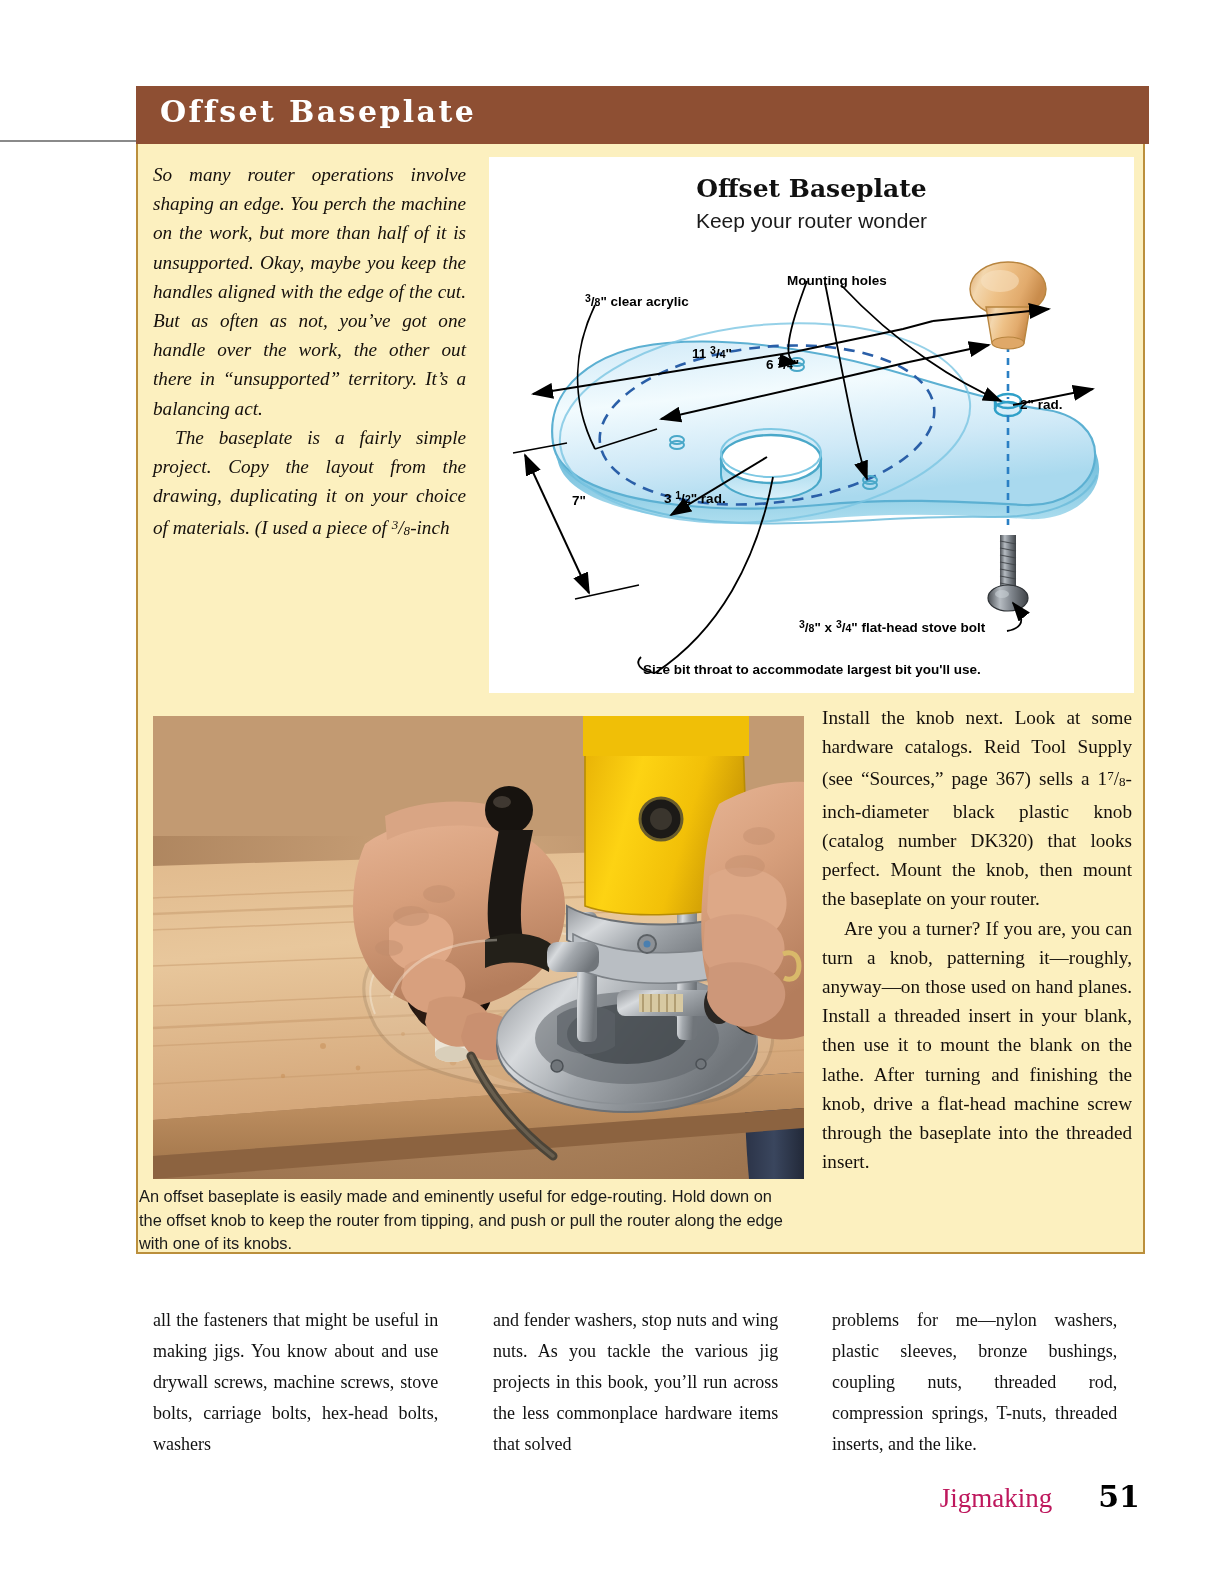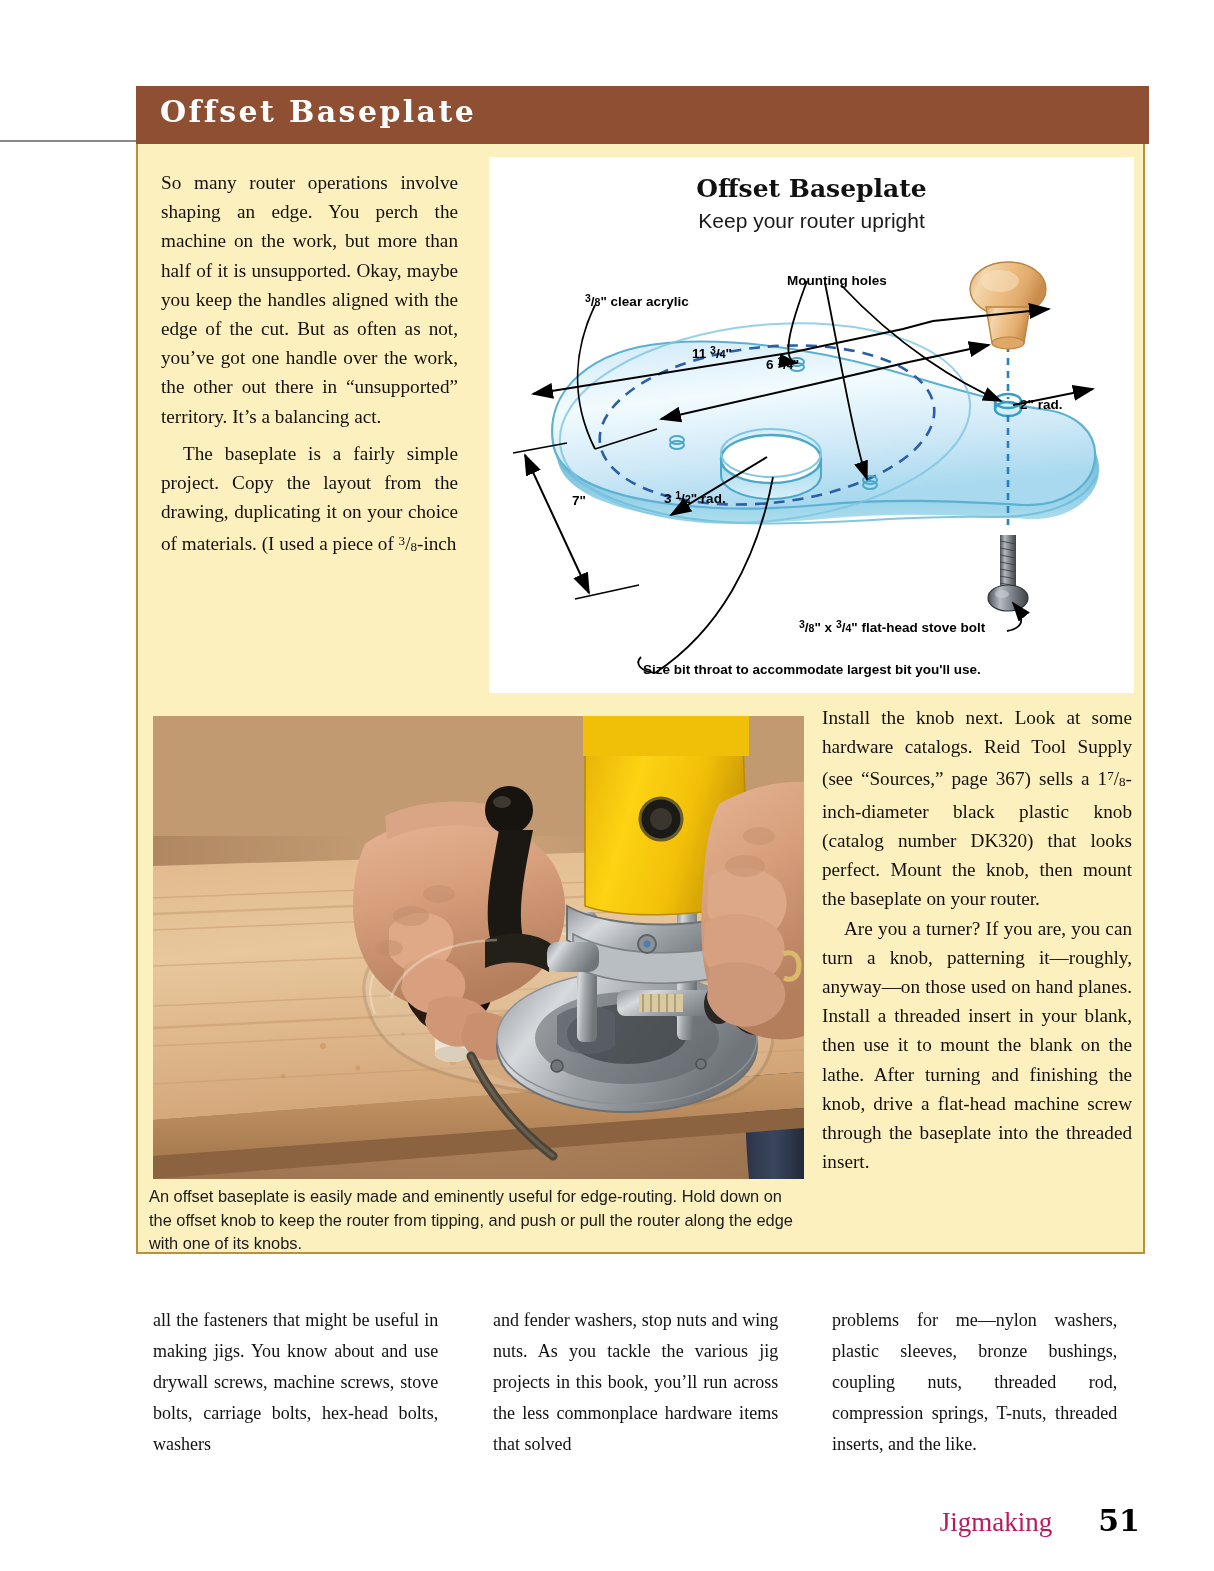--- a/index.html
+++ b/index.html
@@ -62,21 +62,21 @@
   .intro-col {
     position: absolute;
     left: 153px;
     top: 160px;
     width: 313px;
     font-size: 19.2px;
     line-height: 29.2px;
     text-align: justify;
     color: #15100c;
   }
-  .intro-col p { margin: 8px; }
+  .intro-col p { margin: 0; font-style: italic; }
   .intro-col p + p { text-indent: 22px; }
 
   
   .diagram-box {
     position: absolute;
     left: 489px;
     top: 157px;
     width: 645px;
     height: 536px;
     background: #ffffff;
@@ -115,21 +115,21 @@
     position: absolute;
     left: 153px;
     top: 716px;
     width: 651px;
     height: 463px;
     overflow: hidden;
     background: #c89a6a;
   }
   .photo-cap {
     position: absolute;
-    left: 149px;
+    left: 139px;
     top: 1185px;
     width: 651px;
     font-family: "Liberation Sans", sans-serif;
     font-size: 16.4px;
     line-height: 23.5px;
     color: #1a1a1a;
   }
 
   
   .right-col {
@@ -181,21 +181,20 @@
   .foot-label {
     font-family: "Liberation Serif", serif;
     font-size: 27px;
     color: #be185d;
   }
   .foot-page {
     font-family: "DejaVu Serif", serif;
     font-weight: bold;
     font-size: 30px;
     color: #000000;
-    margin-top: 24px;
   }
 
   sup { font-size: 0.68em; vertical-align: 0.42em; }
   sub { font-size: 0.68em; vertical-align: -0.06em; }
 </style>
 </head>
 <body>
 
 <div class="left-rule"></div>
 
@@ -206,21 +205,21 @@
 <div class="cream-panel"></div>
 
 <div class="intro-col">
   <p>So many router operations involve shaping an edge. You perch the machine on the work, but more than half of it is unsupported. Okay, maybe you keep the handles aligned with the edge of the cut. But as often as not, you’ve got one handle over the work, the other out there in “unsupported” territory. It’s a balancing act.</p>
   <p>The baseplate is a fairly simple project. Copy the layout from the drawing, duplicating it on your choice of materials. (I used a piece of <sup>3</sup>/<sub>8</sub>-inch</p>
 </div>
 
 <div class="diagram-box">
 
   <div class="diag-title">Offset Baseplate</div>
-  <div class="diag-sub">Keep your router upright</div>
+  <div class="diag-sub">Keep your router wonder</div>
 
   <svg class="diag-svg" width="645" height="536" viewBox="0 0 645 536">
     <defs>
       <linearGradient id="acryTop" x1="0" y1="0" x2="0.35" y2="1">
         <stop offset="0%" stop-color="#cfe9f7"></stop>
         <stop offset="38%" stop-color="#f2fbfe"></stop>
         <stop offset="72%" stop-color="#cfe9f7"></stop>
         <stop offset="100%" stop-color="#a9d9ee"></stop>
       </linearGradient>
       <linearGradient id="acryEdge" x1="0" y1="0" x2="0" y2="1">

